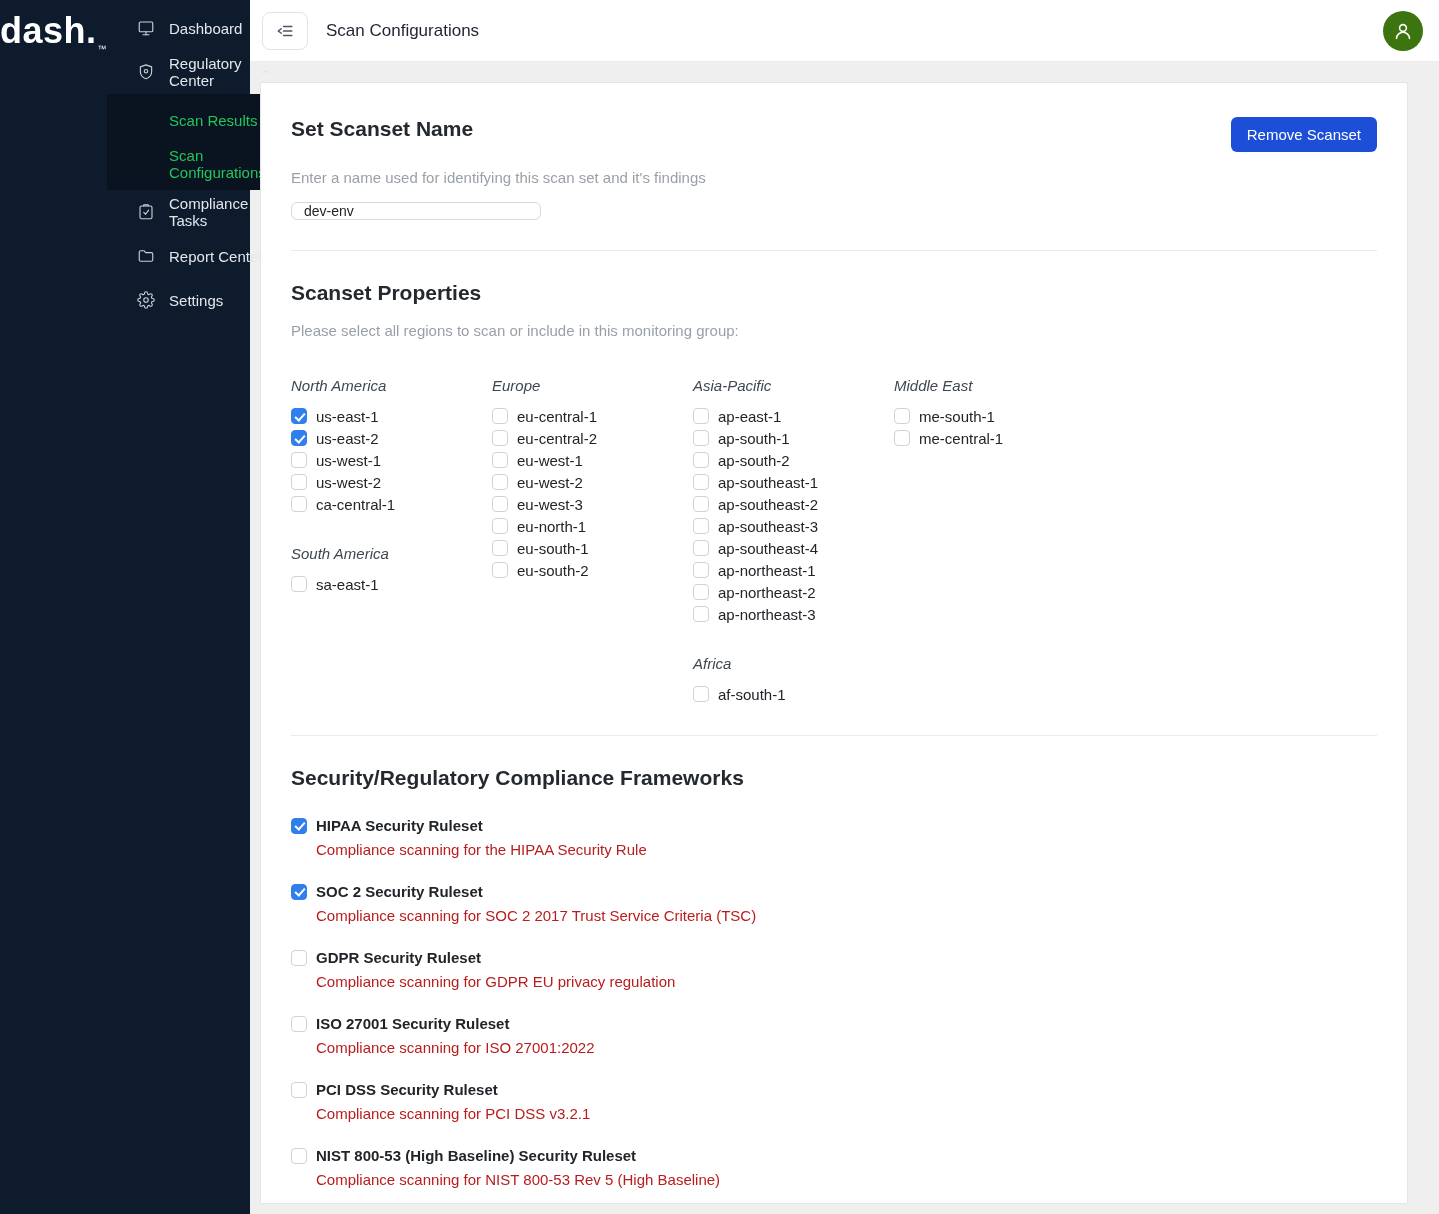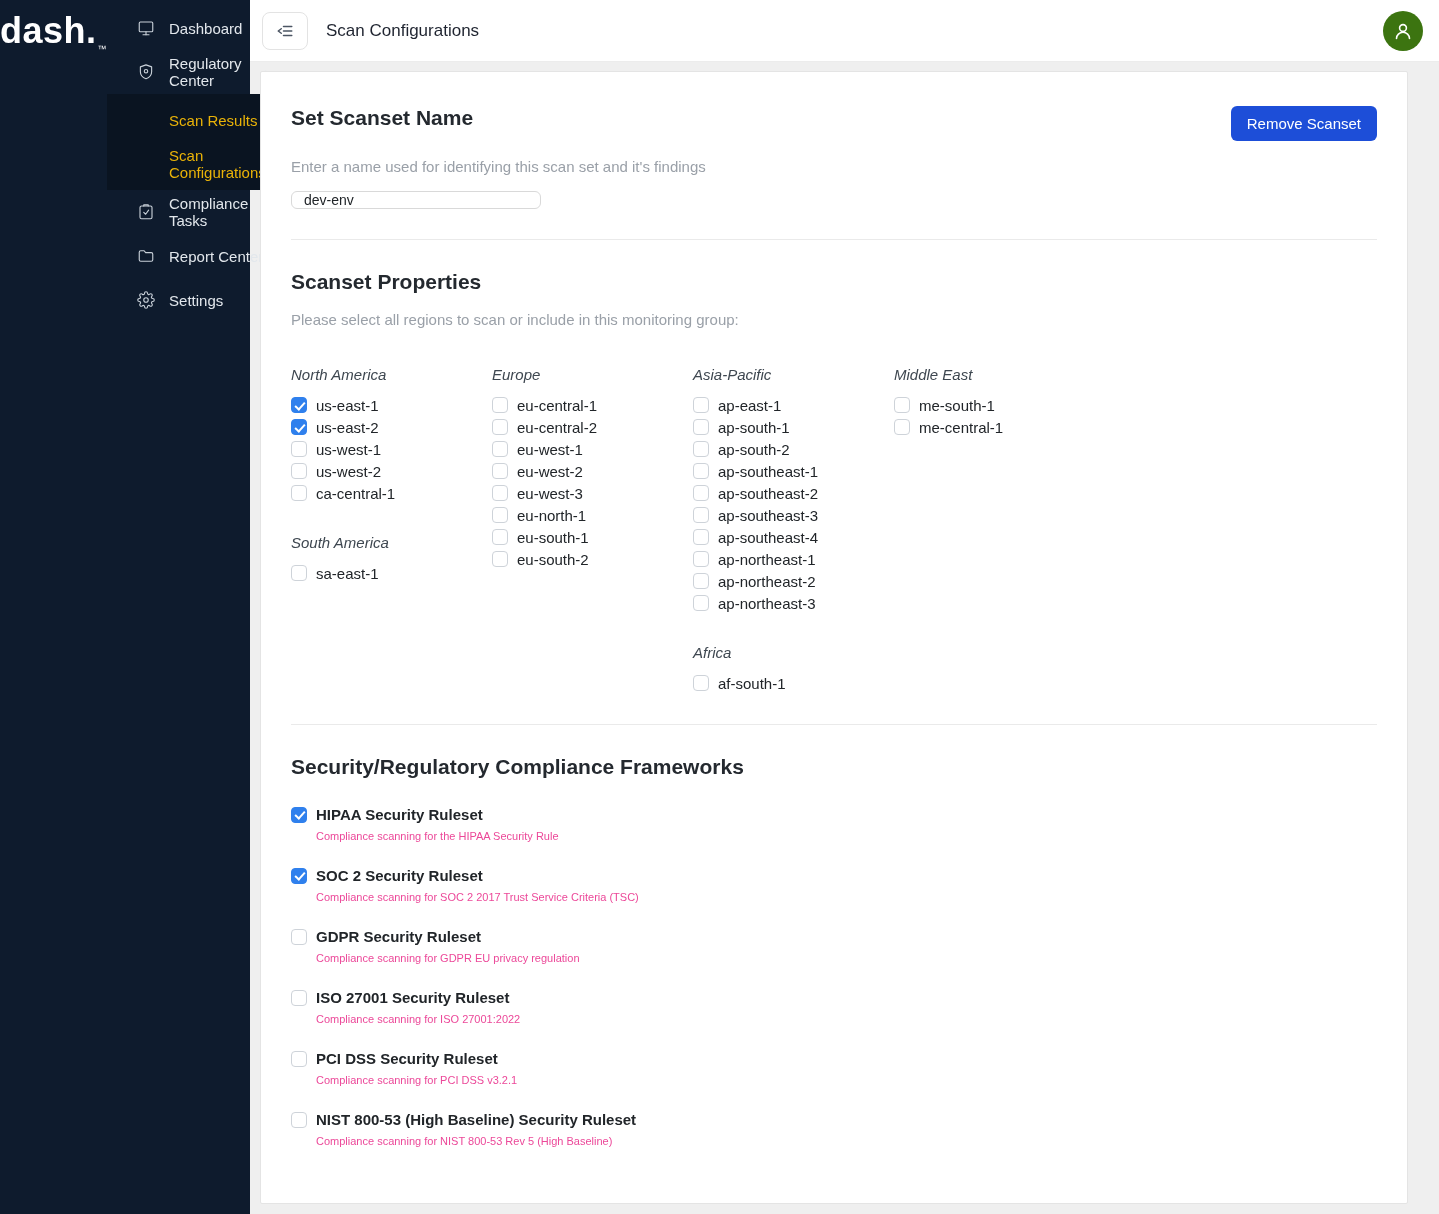--- a/index.html
+++ b/index.html
@@ -23,41 +23,41 @@
   .nav { padding-top: 6px; }
   .nav-item {
     height: 44px; display: flex; align-items: center; gap: 14px;
     padding: 0 22px 0 30px; font-size: 15px; cursor: pointer; color: #e2e7ec;
   }
   .nav-item svg.mi { flex: none; }
   .nav-item .chev { margin-left: auto; }
   .submenu { background: #0a1421; padding: 4px 0; }
   .submenu-item {
     height: 44px; display: flex; align-items: center;
-    padding-left: 62px; font-size: 15px; cursor: pointer; color: #eab308;
+    padding-left: 62px; font-size: 15px; cursor: pointer; color: #22c55e;
   }
   svg.icon { stroke: #c9d1d9; stroke-width: 1.5; fill: none; stroke-linecap: round; stroke-linejoin: round; }
   
   .main { flex: 1; display: flex; flex-direction: column; height: 100%; }
   .topbar {
     height: 62px; flex: none; background: #ffffff; border-bottom: 1px solid #ececec;
     display: flex; align-items: center; padding: 0 16px 0 12px; gap: 18px;
   }
   .collapse-btn {
     width: 46px; height: 38px; background: #fff; border: 1px solid #e3e3e3;
     border-radius: 8px; display: flex; align-items: center; justify-content: center; cursor: pointer;
   }
   .collapse-btn svg { stroke: #4b5563; stroke-width: 2; fill: none; stroke-linecap: round; stroke-linejoin: round; }
   .topbar-title { font-size: 17px; color: #1f2430; }
   .avatar {
     margin-left: auto; width: 40px; height: 40px; border-radius: 50%;
     background: #3c7410; display: flex; align-items: center; justify-content: center; cursor: pointer;
   }
   .avatar svg { stroke: #ffffff; stroke-width: 1.6; fill: none; stroke-linecap: round; }
-  .content { flex: 1; padding: 9px 31px 10px 10px; overflow: hidden; display: flex; }
+  .content { flex: 1; padding: 20px 31px 10px 10px; overflow: hidden; display: flex; }
   .card {
     flex: 1; background: #ffffff; border: 1px solid #e4e4e4; border-radius: 2px;
     padding: 34px 30px 24px 30px; display: flex; flex-direction: column;
   }
   h2.section-heading { font-size: 21px; font-weight: 700; color: #24292f; }
   .section-head-row { display: flex; align-items: flex-start; justify-content: space-between; }
   .helper { color: #9aa0a8; font-size: 15px; margin-top: 17px; }
   .btn {
     border: none; border-radius: 6px; font-size: 15px; cursor: pointer;
     font-family: "Liberation Sans", sans-serif; padding: 9px 16px;
@@ -83,21 +83,21 @@
   .cb.checked::after {
     content: ""; position: absolute; left: 4.5px; top: 1.5px;
     width: 4px; height: 8px; border: solid #fff; border-width: 0 2px 2px 0;
     transform: rotate(42deg);
   }
   
   .fw-list { margin-top: 27px; }
   .fw-item { margin-bottom: 25px; }
   .fw-head { display: flex; align-items: center; gap: 9px; cursor: pointer; }
   .fw-label { font-size: 15px; font-weight: 700; color: #212529; }
-  .fw-desc { margin: 7px 0 0 25px; font-size: 11px; color: #ec4899; }
+  .fw-desc { margin: 7px 0 0 25px; font-size: 15px; color: #b91c1c; }
   .card-footer { margin-top: auto; display: flex; justify-content: space-between; align-items: center; padding-top: 30px; }
 </style>
 </head>
 <body>
 
 <aside class="sidebar">
   <div class="logo-wrap">
     <div class="logo"><span>dash.</span><span class="tm">™</span></div>
   </div>
   <nav class="nav">

